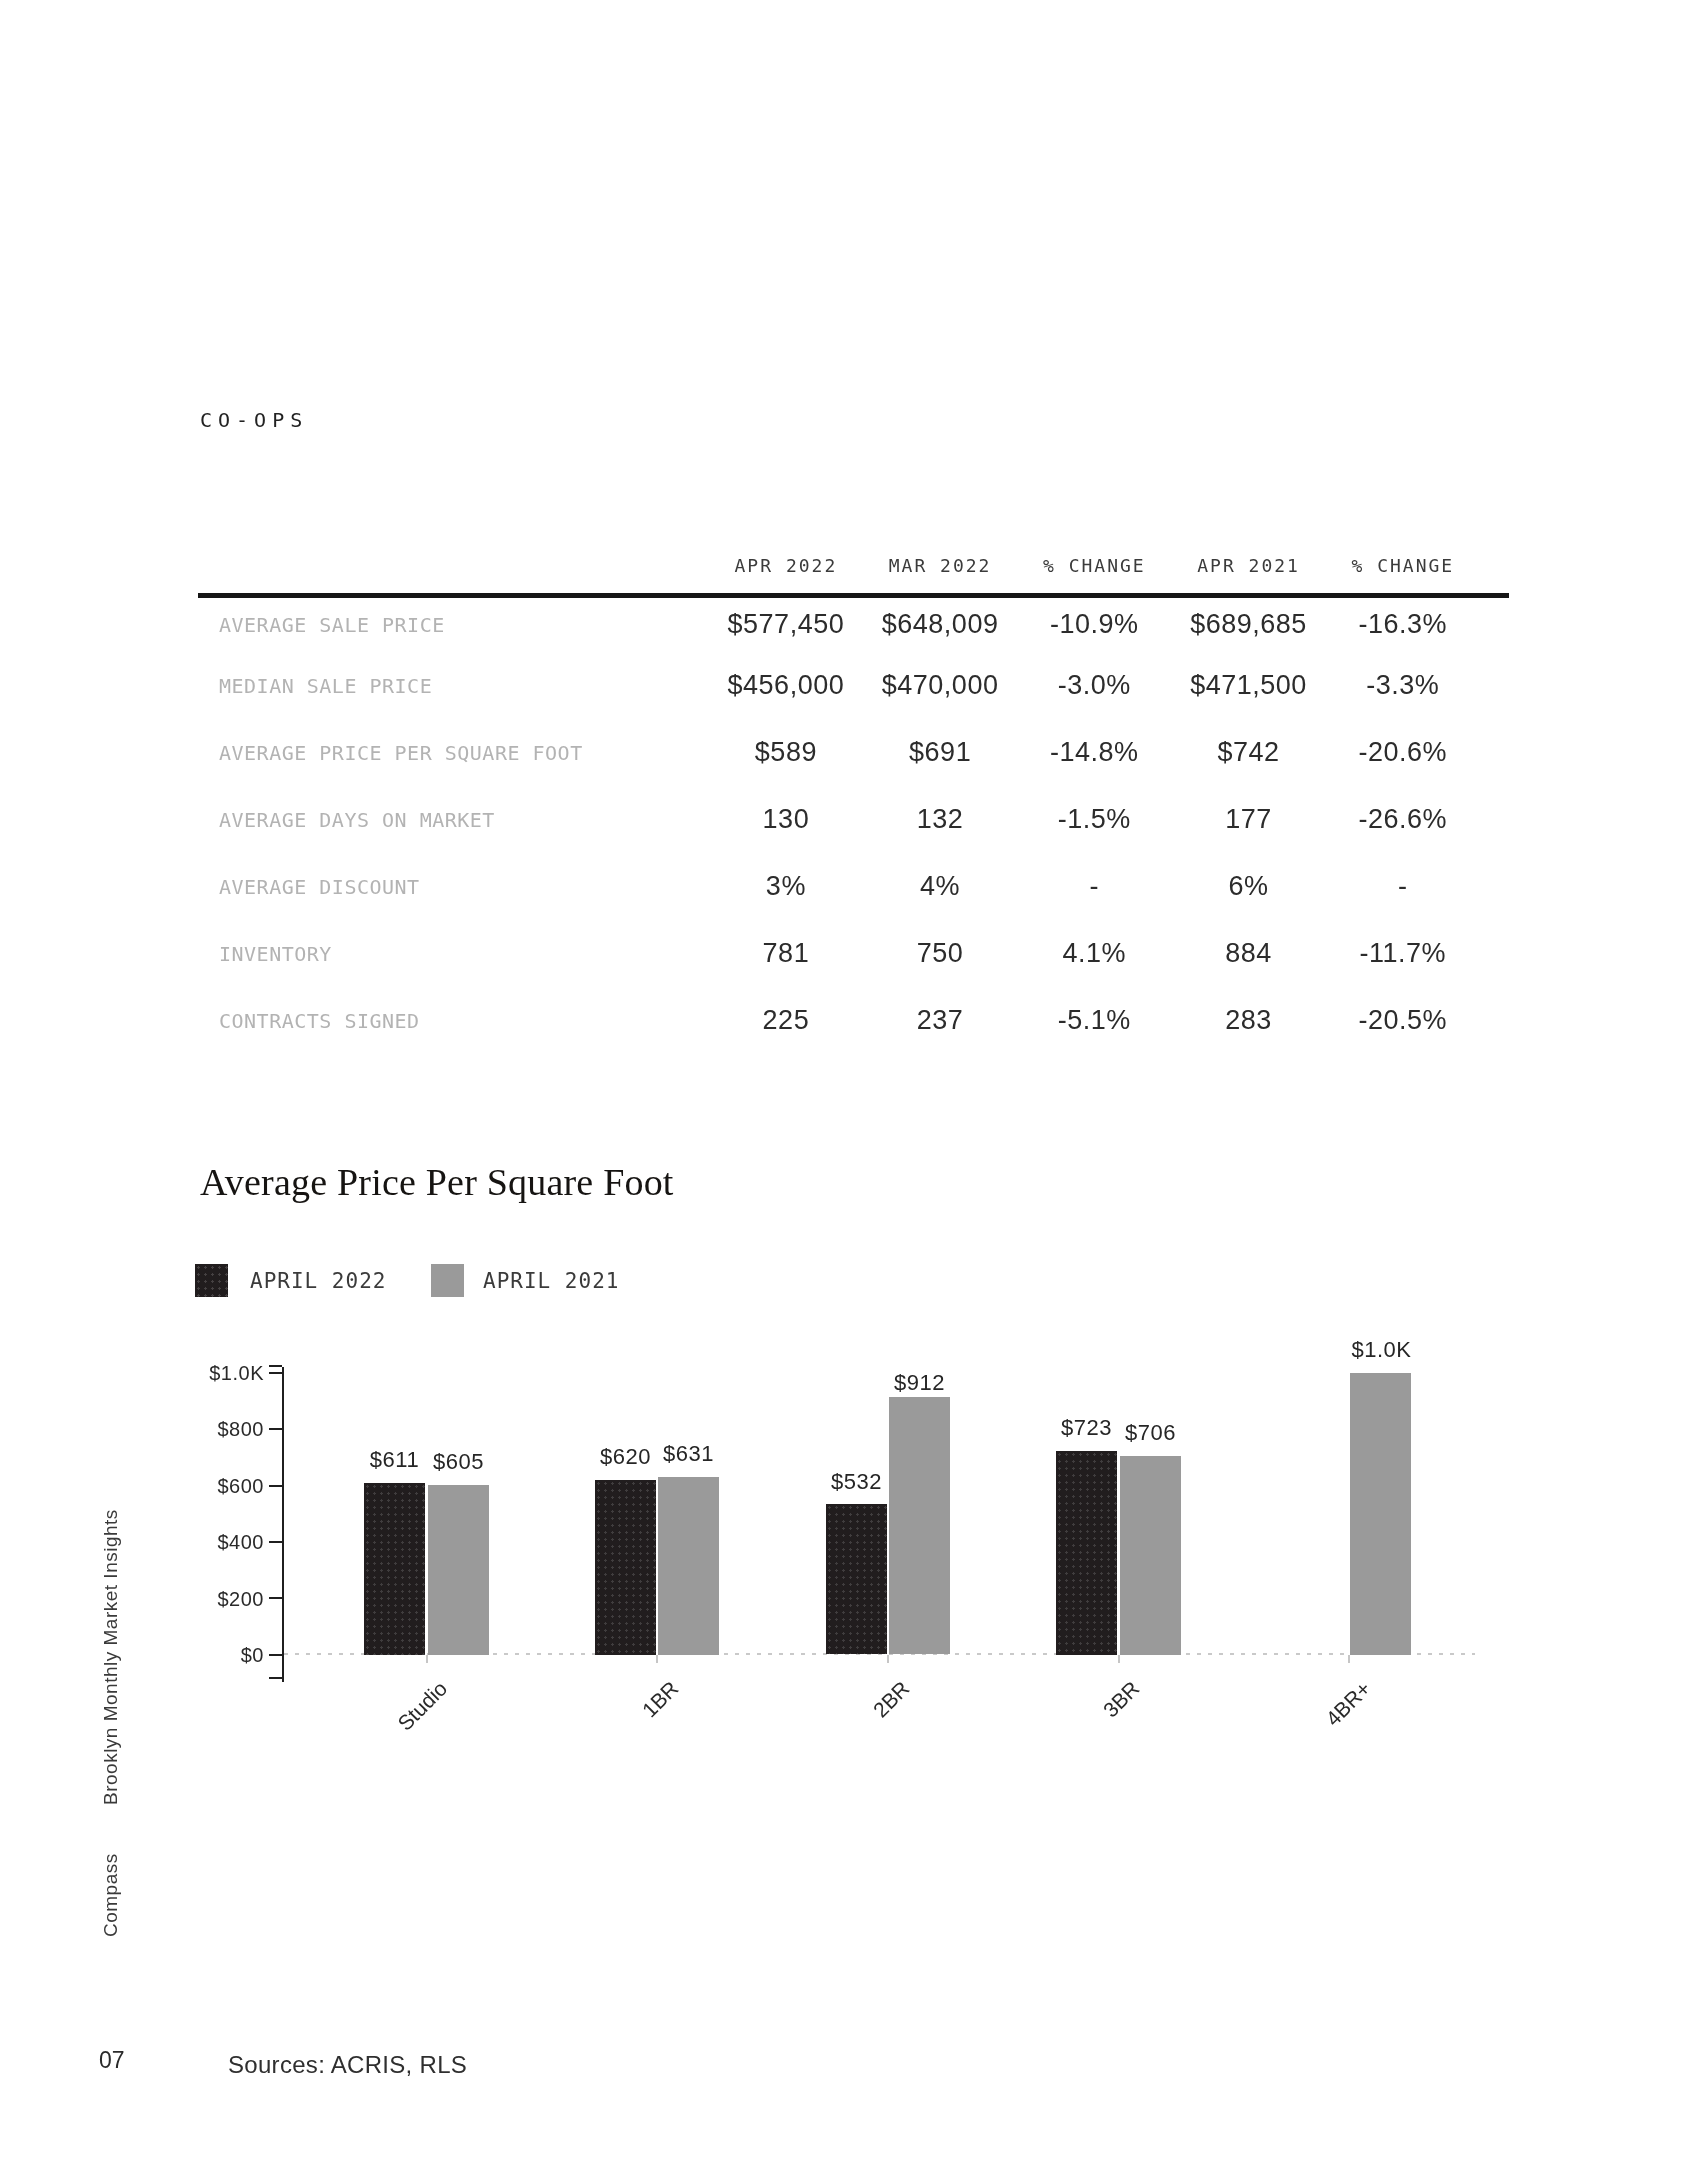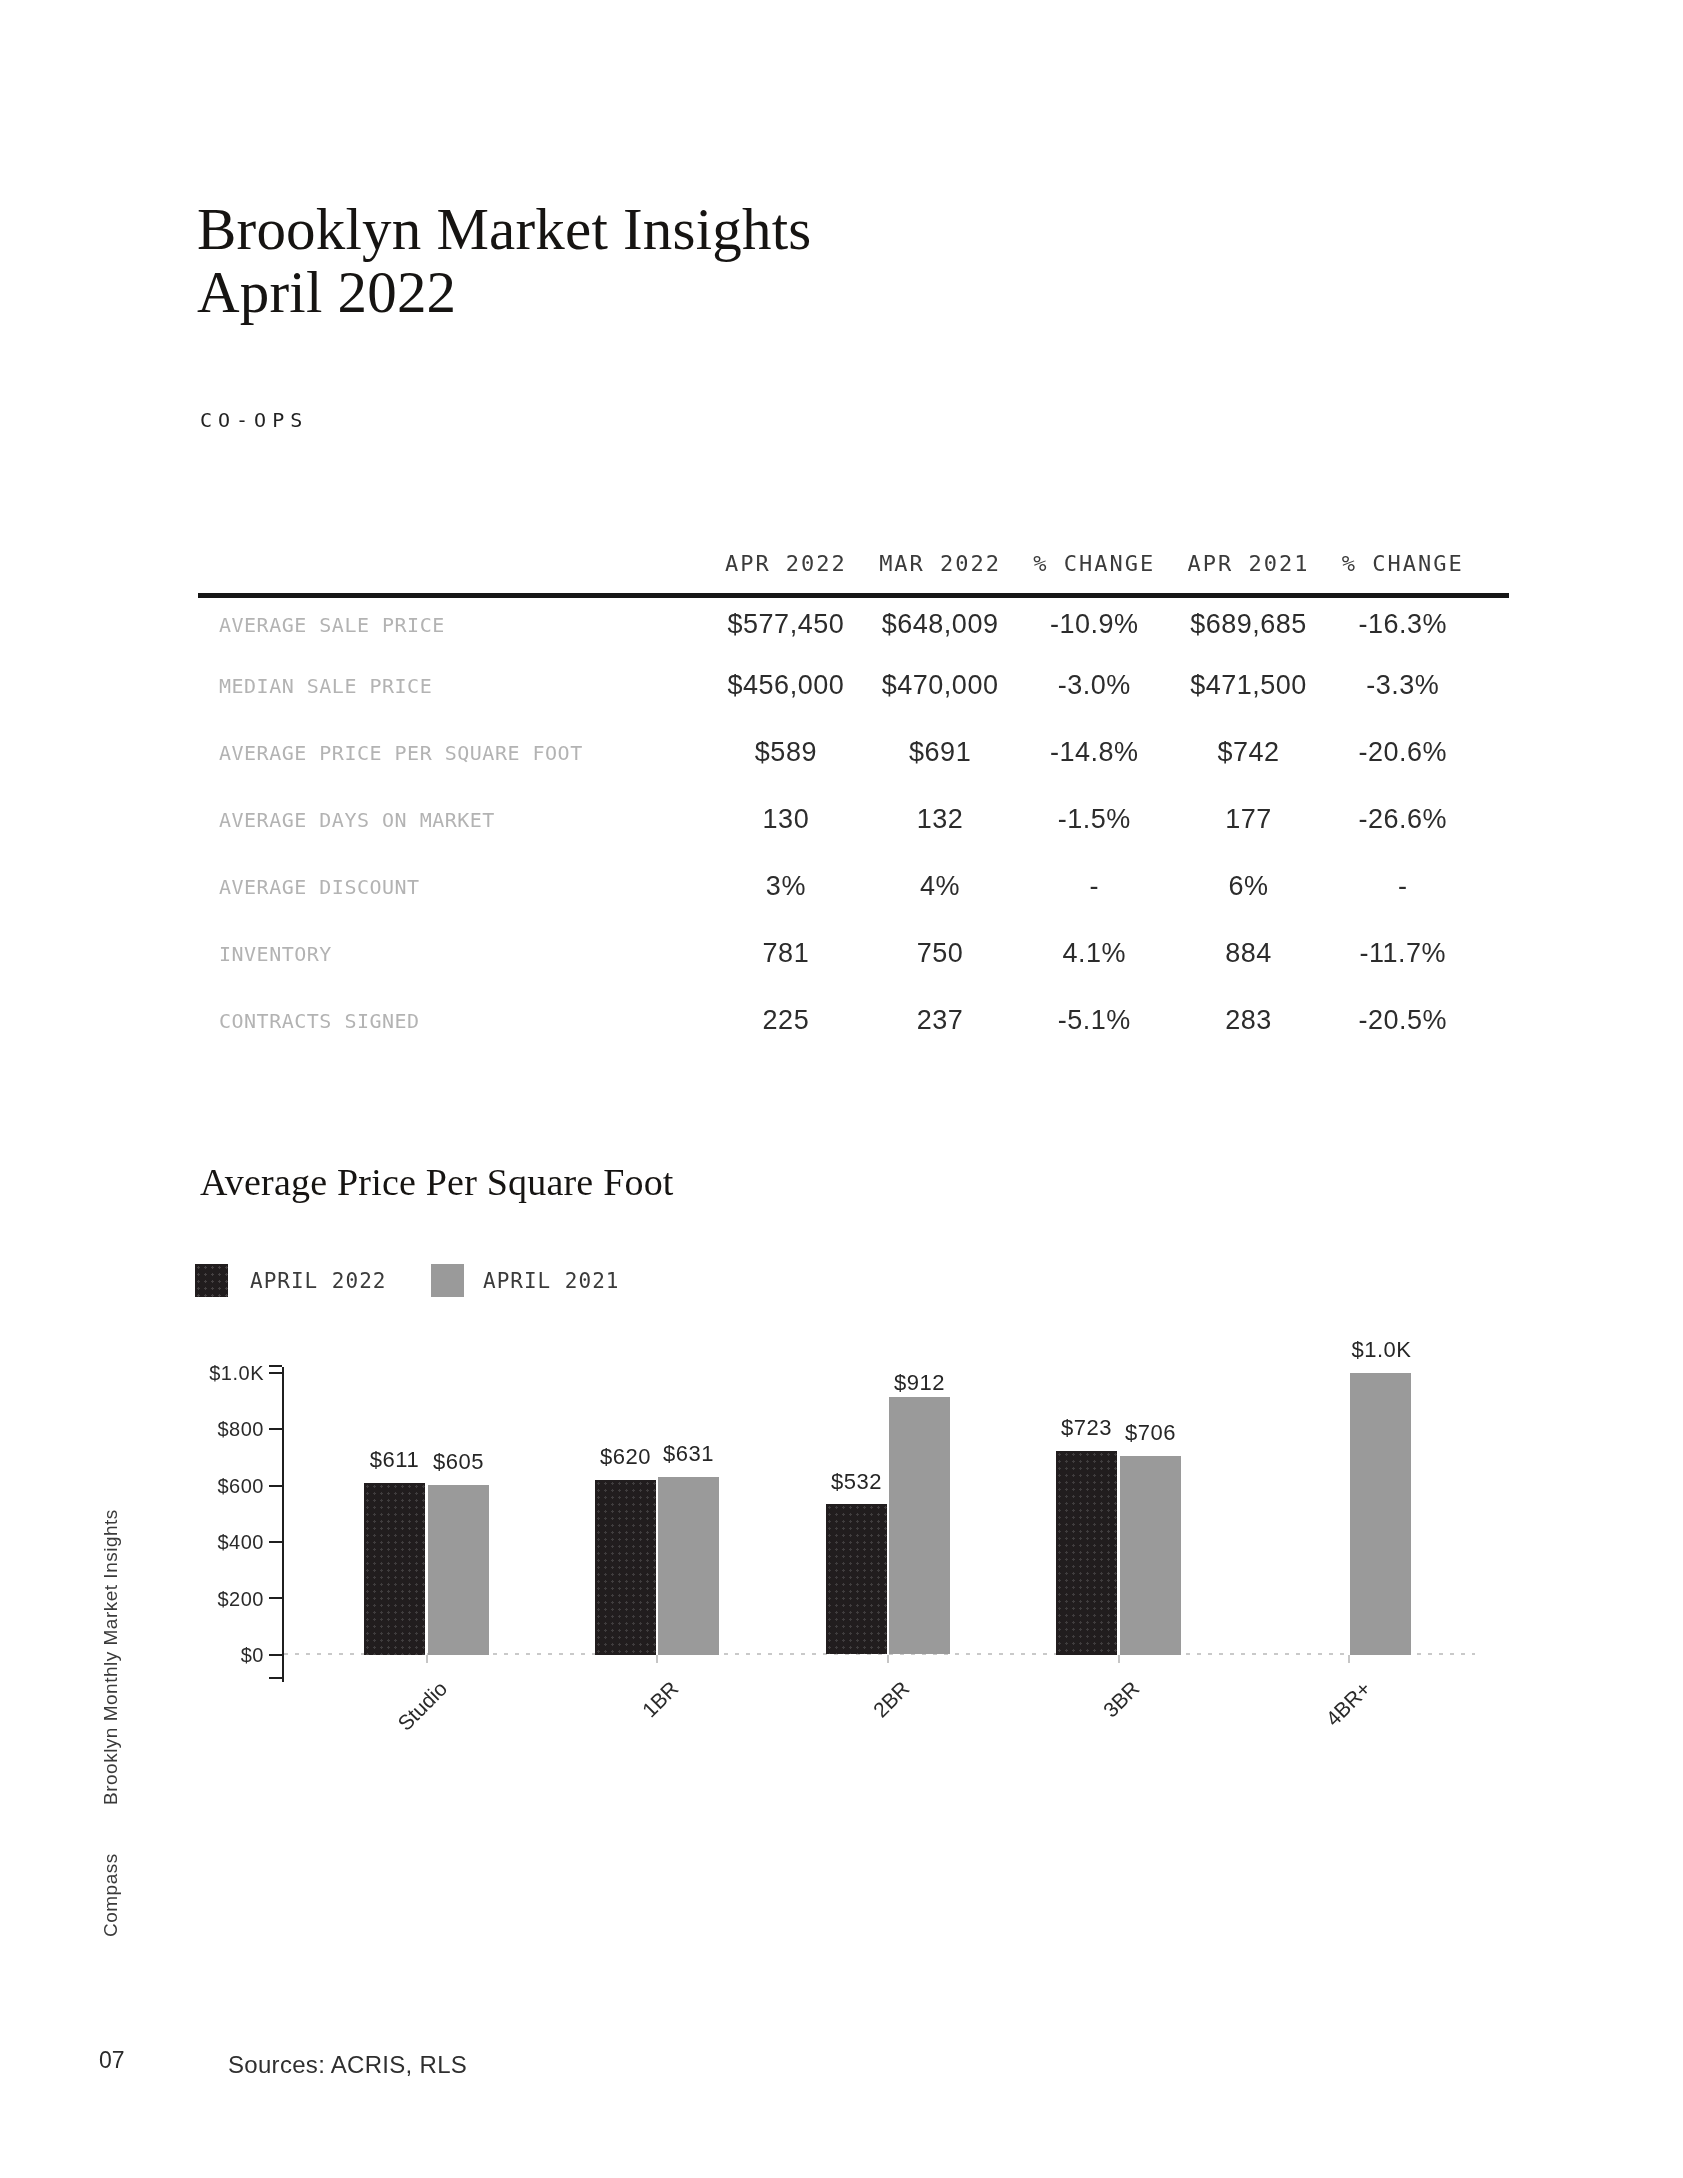--- a/index.html
+++ b/index.html
@@ -10,21 +10,21 @@
   .serif{font-family:"Liberation Serif",serif;color:#161412;font-weight:400;}
   .monolabel{font-family:"DejaVu Sans Mono",monospace;font-weight:400;}
 
   
   .main-title{position:absolute;left:197px;top:198px;font-size:59px;line-height:63px;letter-spacing:0.2px;}
   .section-label{position:absolute;left:200px;top:408px;font-size:20px;letter-spacing:6px;color:#222222;}
 
   
   .market-table{position:absolute;left:198px;top:535px;width:1311px;border-collapse:collapse;table-layout:fixed;}
   .market-table th{vertical-align:bottom;padding:0 0 17px 0;height:60px;box-sizing:border-box;
-      border-bottom:5px solid #161616;font-size:22px;letter-spacing:2px;color:#3b3b3b;font-weight:400;
+      border-bottom:5px solid #161616;font-size:18px;letter-spacing:2px;color:#3b3b3b;font-weight:400;
       text-align:center;font-family:"DejaVu Sans Mono",monospace;}
   .market-table th.spacer{text-align:left;}
   .market-table td{vertical-align:middle;text-align:center;font-size:27px;letter-spacing:0.5px;color:#2c2c2c;}
   .market-table tbody tr{height:67px;}
   .market-table tbody tr:first-child{height:57px;}
   .market-table td.rowlabel{text-align:left;padding-left:21px;font-family:"DejaVu Sans Mono",monospace;
       font-size:20px;letter-spacing:0.5px;color:#b3b3b3;}
 
   
   .chart-title{position:absolute;left:200px;top:1160px;font-size:38px;letter-spacing:0.2px;}
@@ -55,24 +55,20 @@
   .vtext{position:absolute;transform:rotate(-90deg);transform-origin:0 0;white-space:nowrap;
       font-size:19px;letter-spacing:0.5px;color:#3a3a3a;}
   .page-number{position:absolute;left:99px;top:2047px;font-size:23px;color:#2a2a2a;}
   .sources{position:absolute;left:228px;top:2051px;font-size:24px;letter-spacing:0.3px;color:#2f2f2f;}
 </style>
 </head>
 <body>
 
 <div class="page">
 
-  <div class="main-title serif">
-    <div>Brooklyn Market Insights</div>
-    <div>April 2022</div>
-  </div>
 
   <div class="section-label monolabel">CO-OPS</div>
 
   <table class="market-table">
     <colgroup>
       <col style="width:510px">
         <col style="width:154px">
         <col style="width:154px">
       <col style="width:154px">
         <col style="width:154px">

